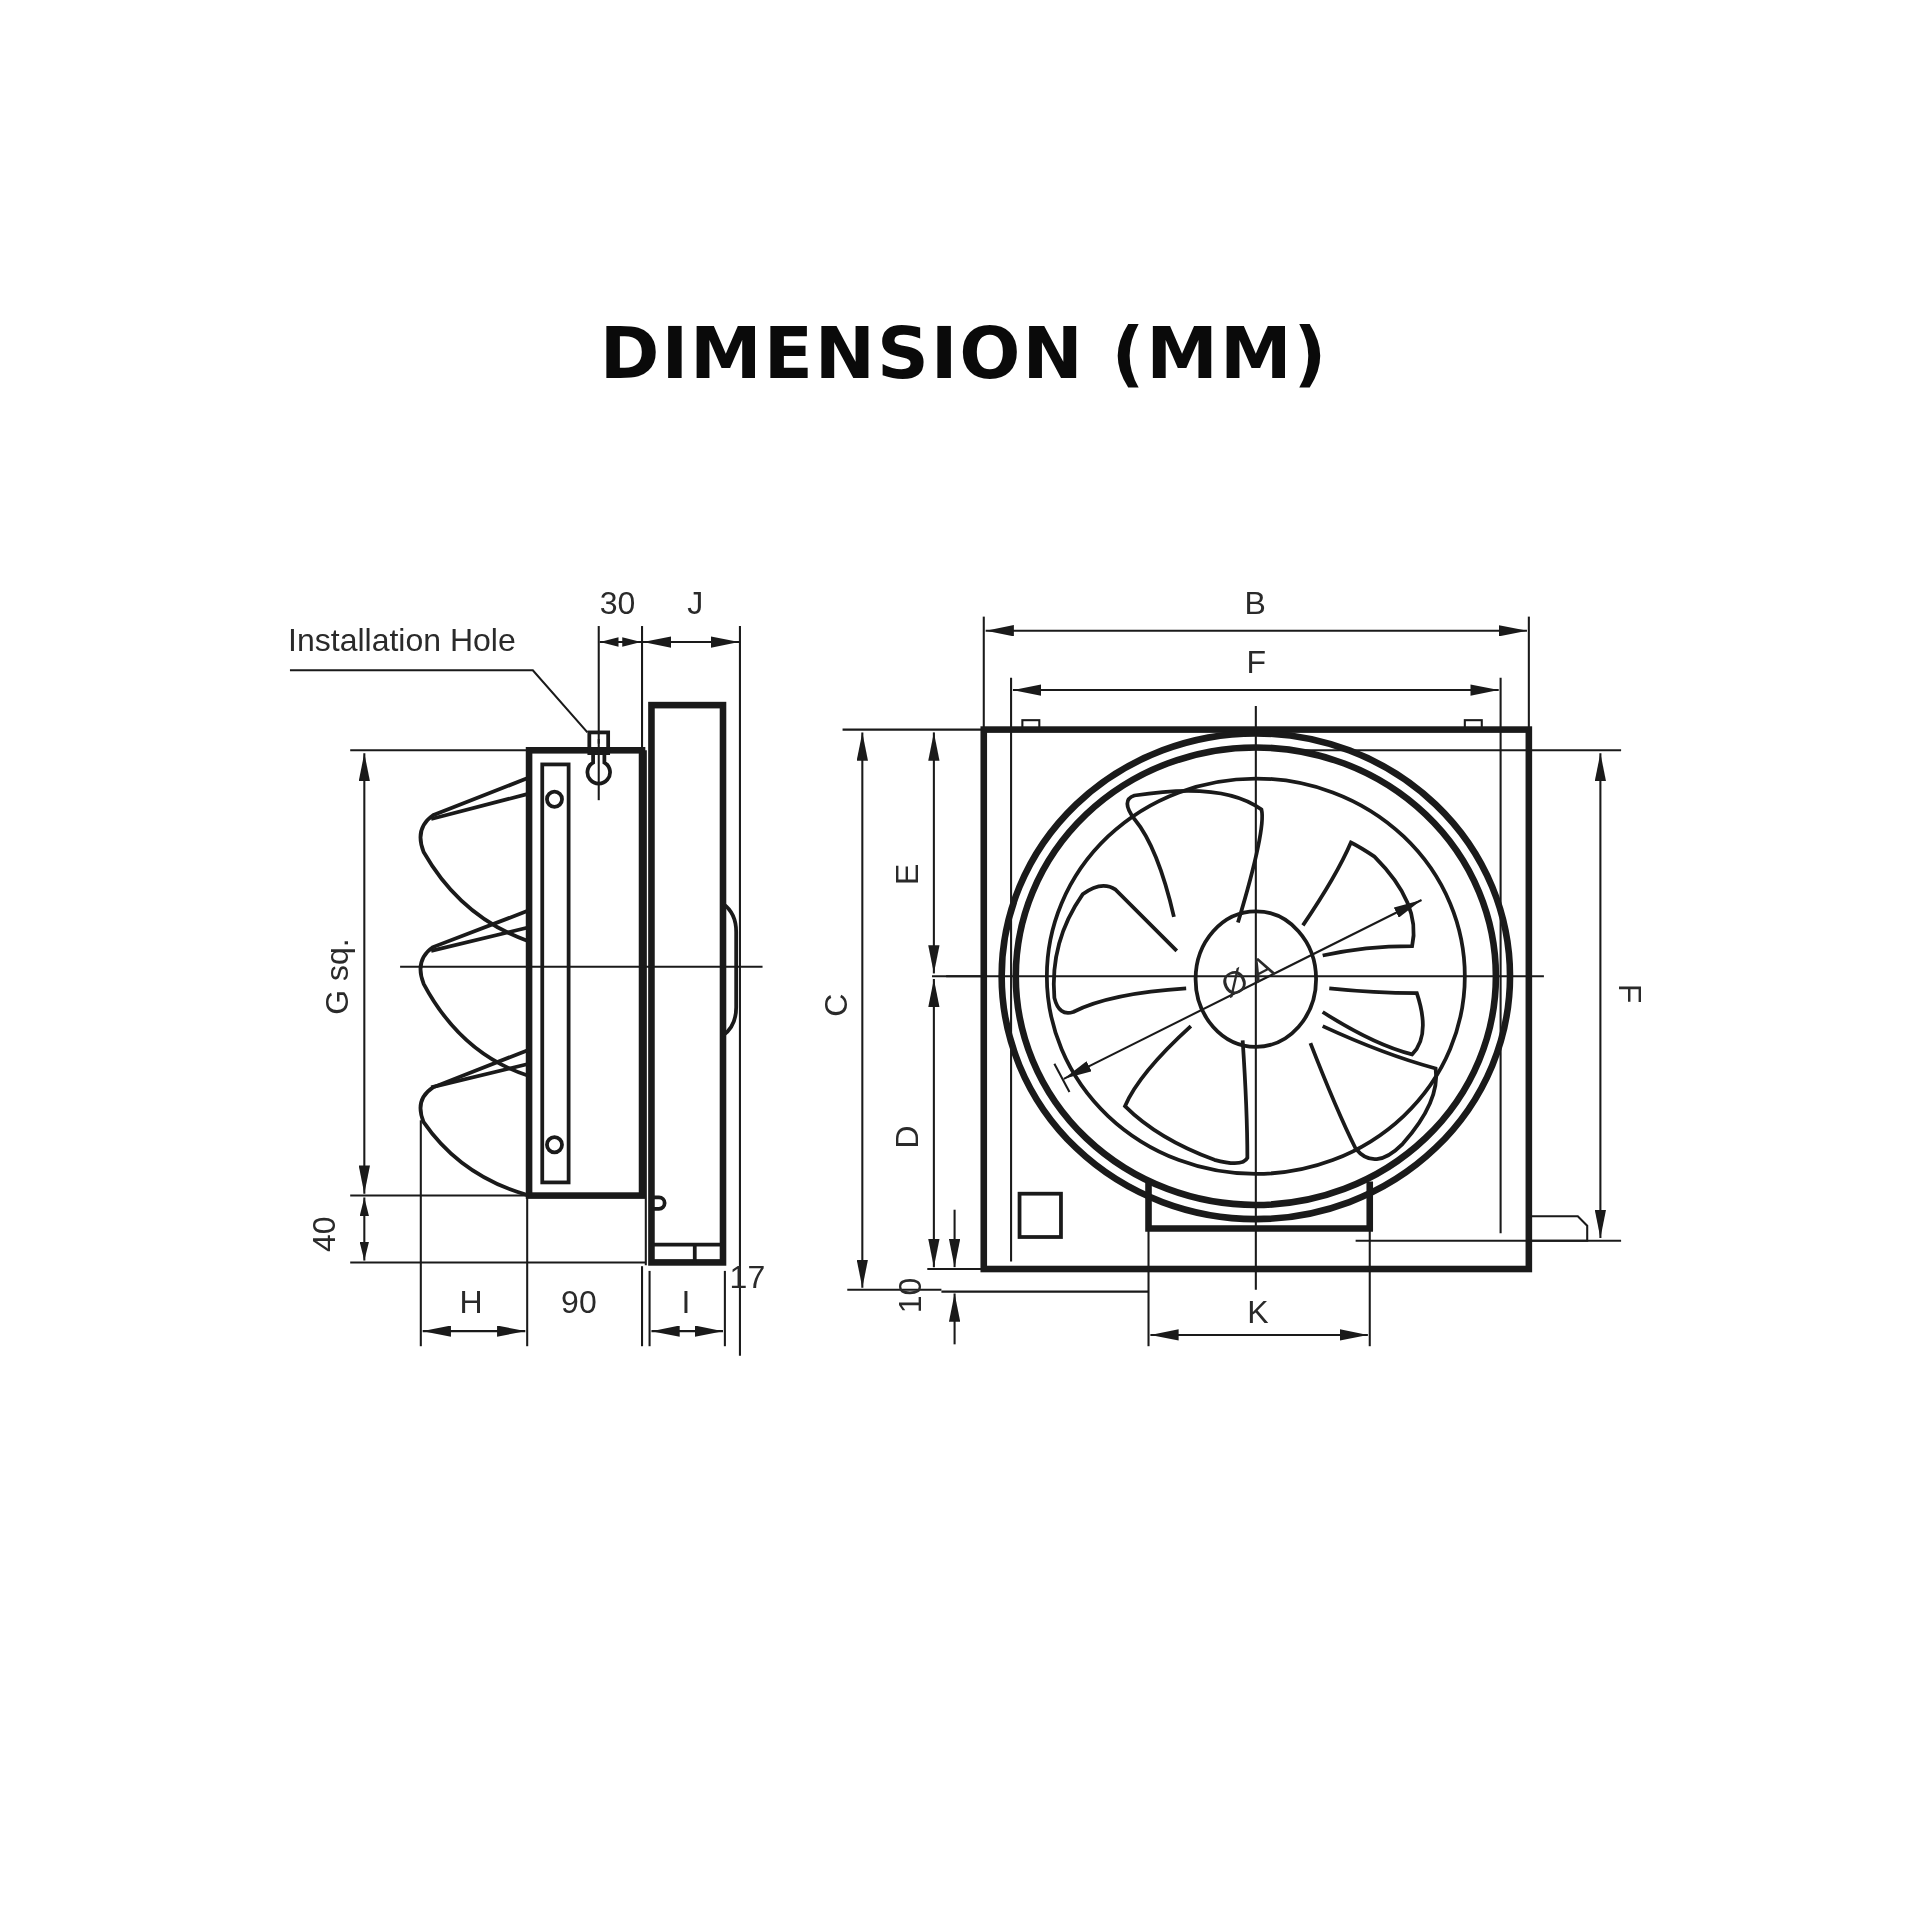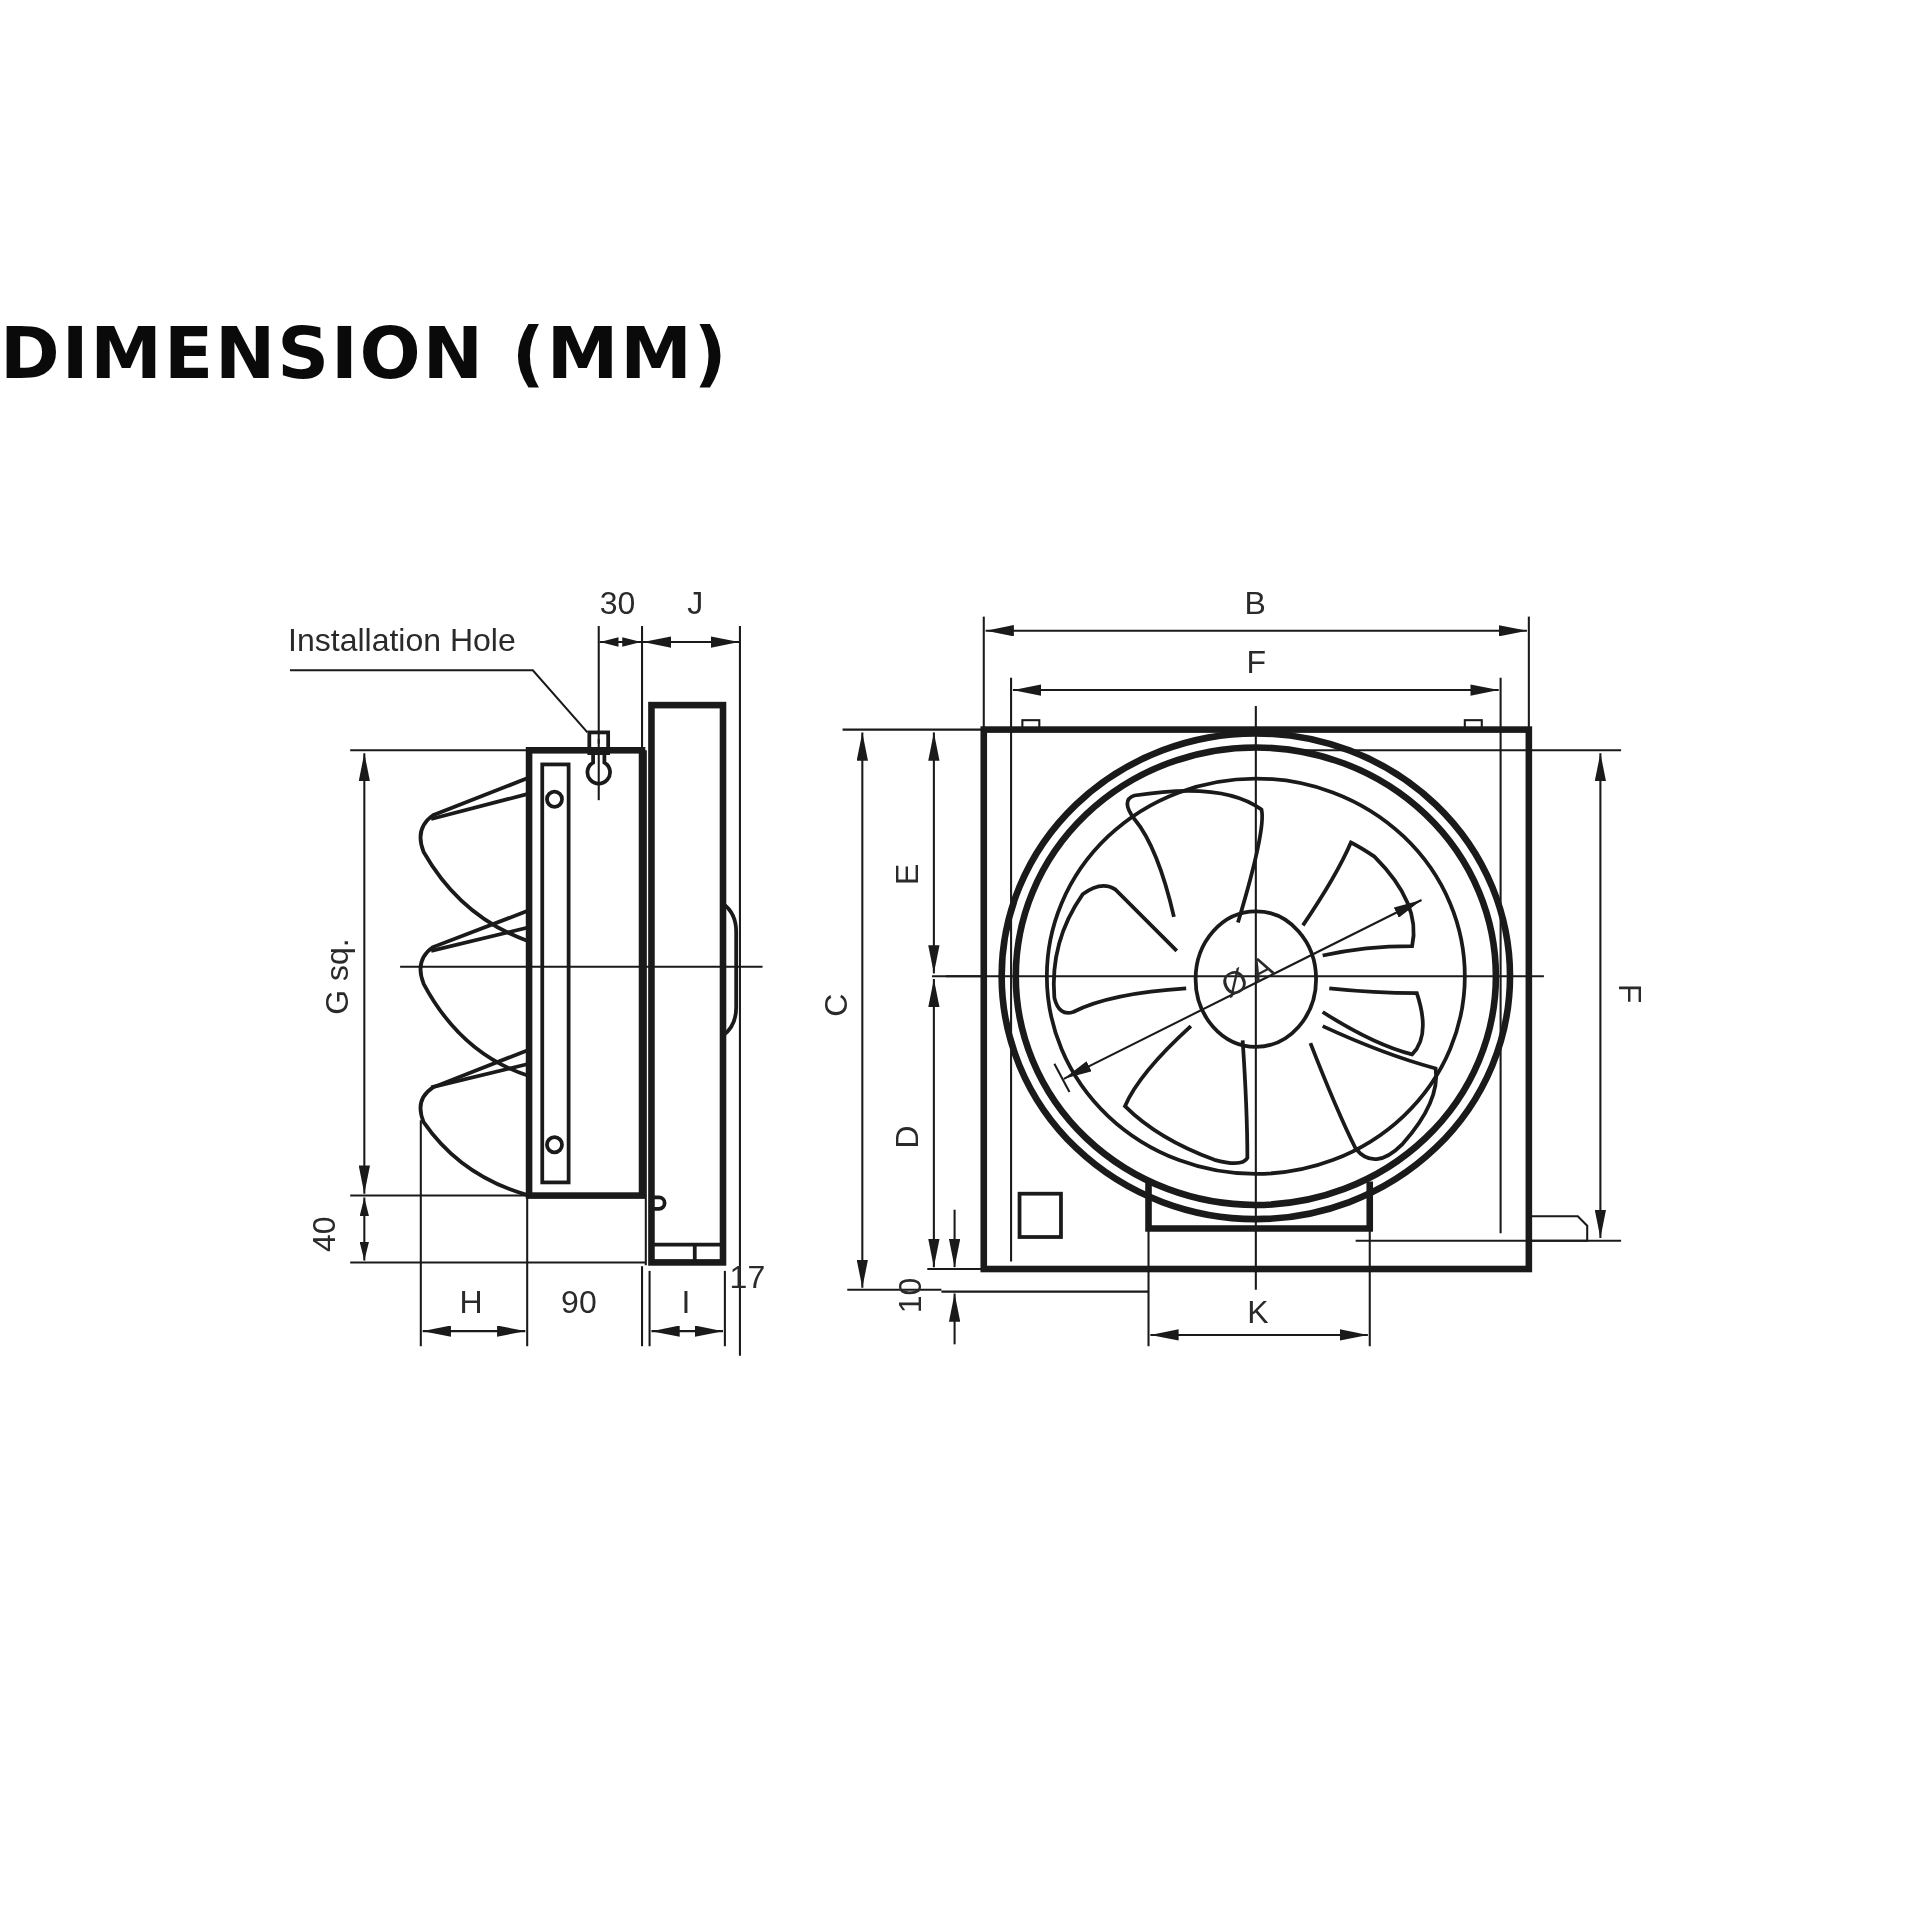--- a/index.html
+++ b/index.html
@@ -1,18 +1,18 @@
 <!DOCTYPE html>
 <html style="font-size:15px"><head>
   <meta charset="utf-8">
   <style>
     html, body { margin: 0; padding: 0; background: #ffffff; }
     body { width: 1928px; height: 1928px; position: relative; overflow: hidden; }
     .title {
-      position: absolute; left: 0; top: 311px; width: 1928px; 
+      position: absolute; left: 0; top: 311px; width: 1928px; text-align: center;
       font-family: "DejaVu Sans", sans-serif; font-weight: bold; font-size: 72px;
       letter-spacing: 1.9px; color: #0a0a0a;
     }
     svg { position: absolute; left: 0; top: 0; }
     .thick { stroke: #1a1a1a; stroke-width: 7; fill: none; }
     .med { stroke: #1a1a1a; stroke-width: 4; fill: none; }
     .thin { stroke: #1a1a1a; stroke-width: 2.2; fill: none; }
     .dim { stroke: #1a1a1a; stroke-width: 2.2; fill: none; }
     .lbl { font-family: "Liberation Sans", sans-serif; font-size: 34px; fill: #2a2a2a; }
     .arrow { fill: #1a1a1a; }

